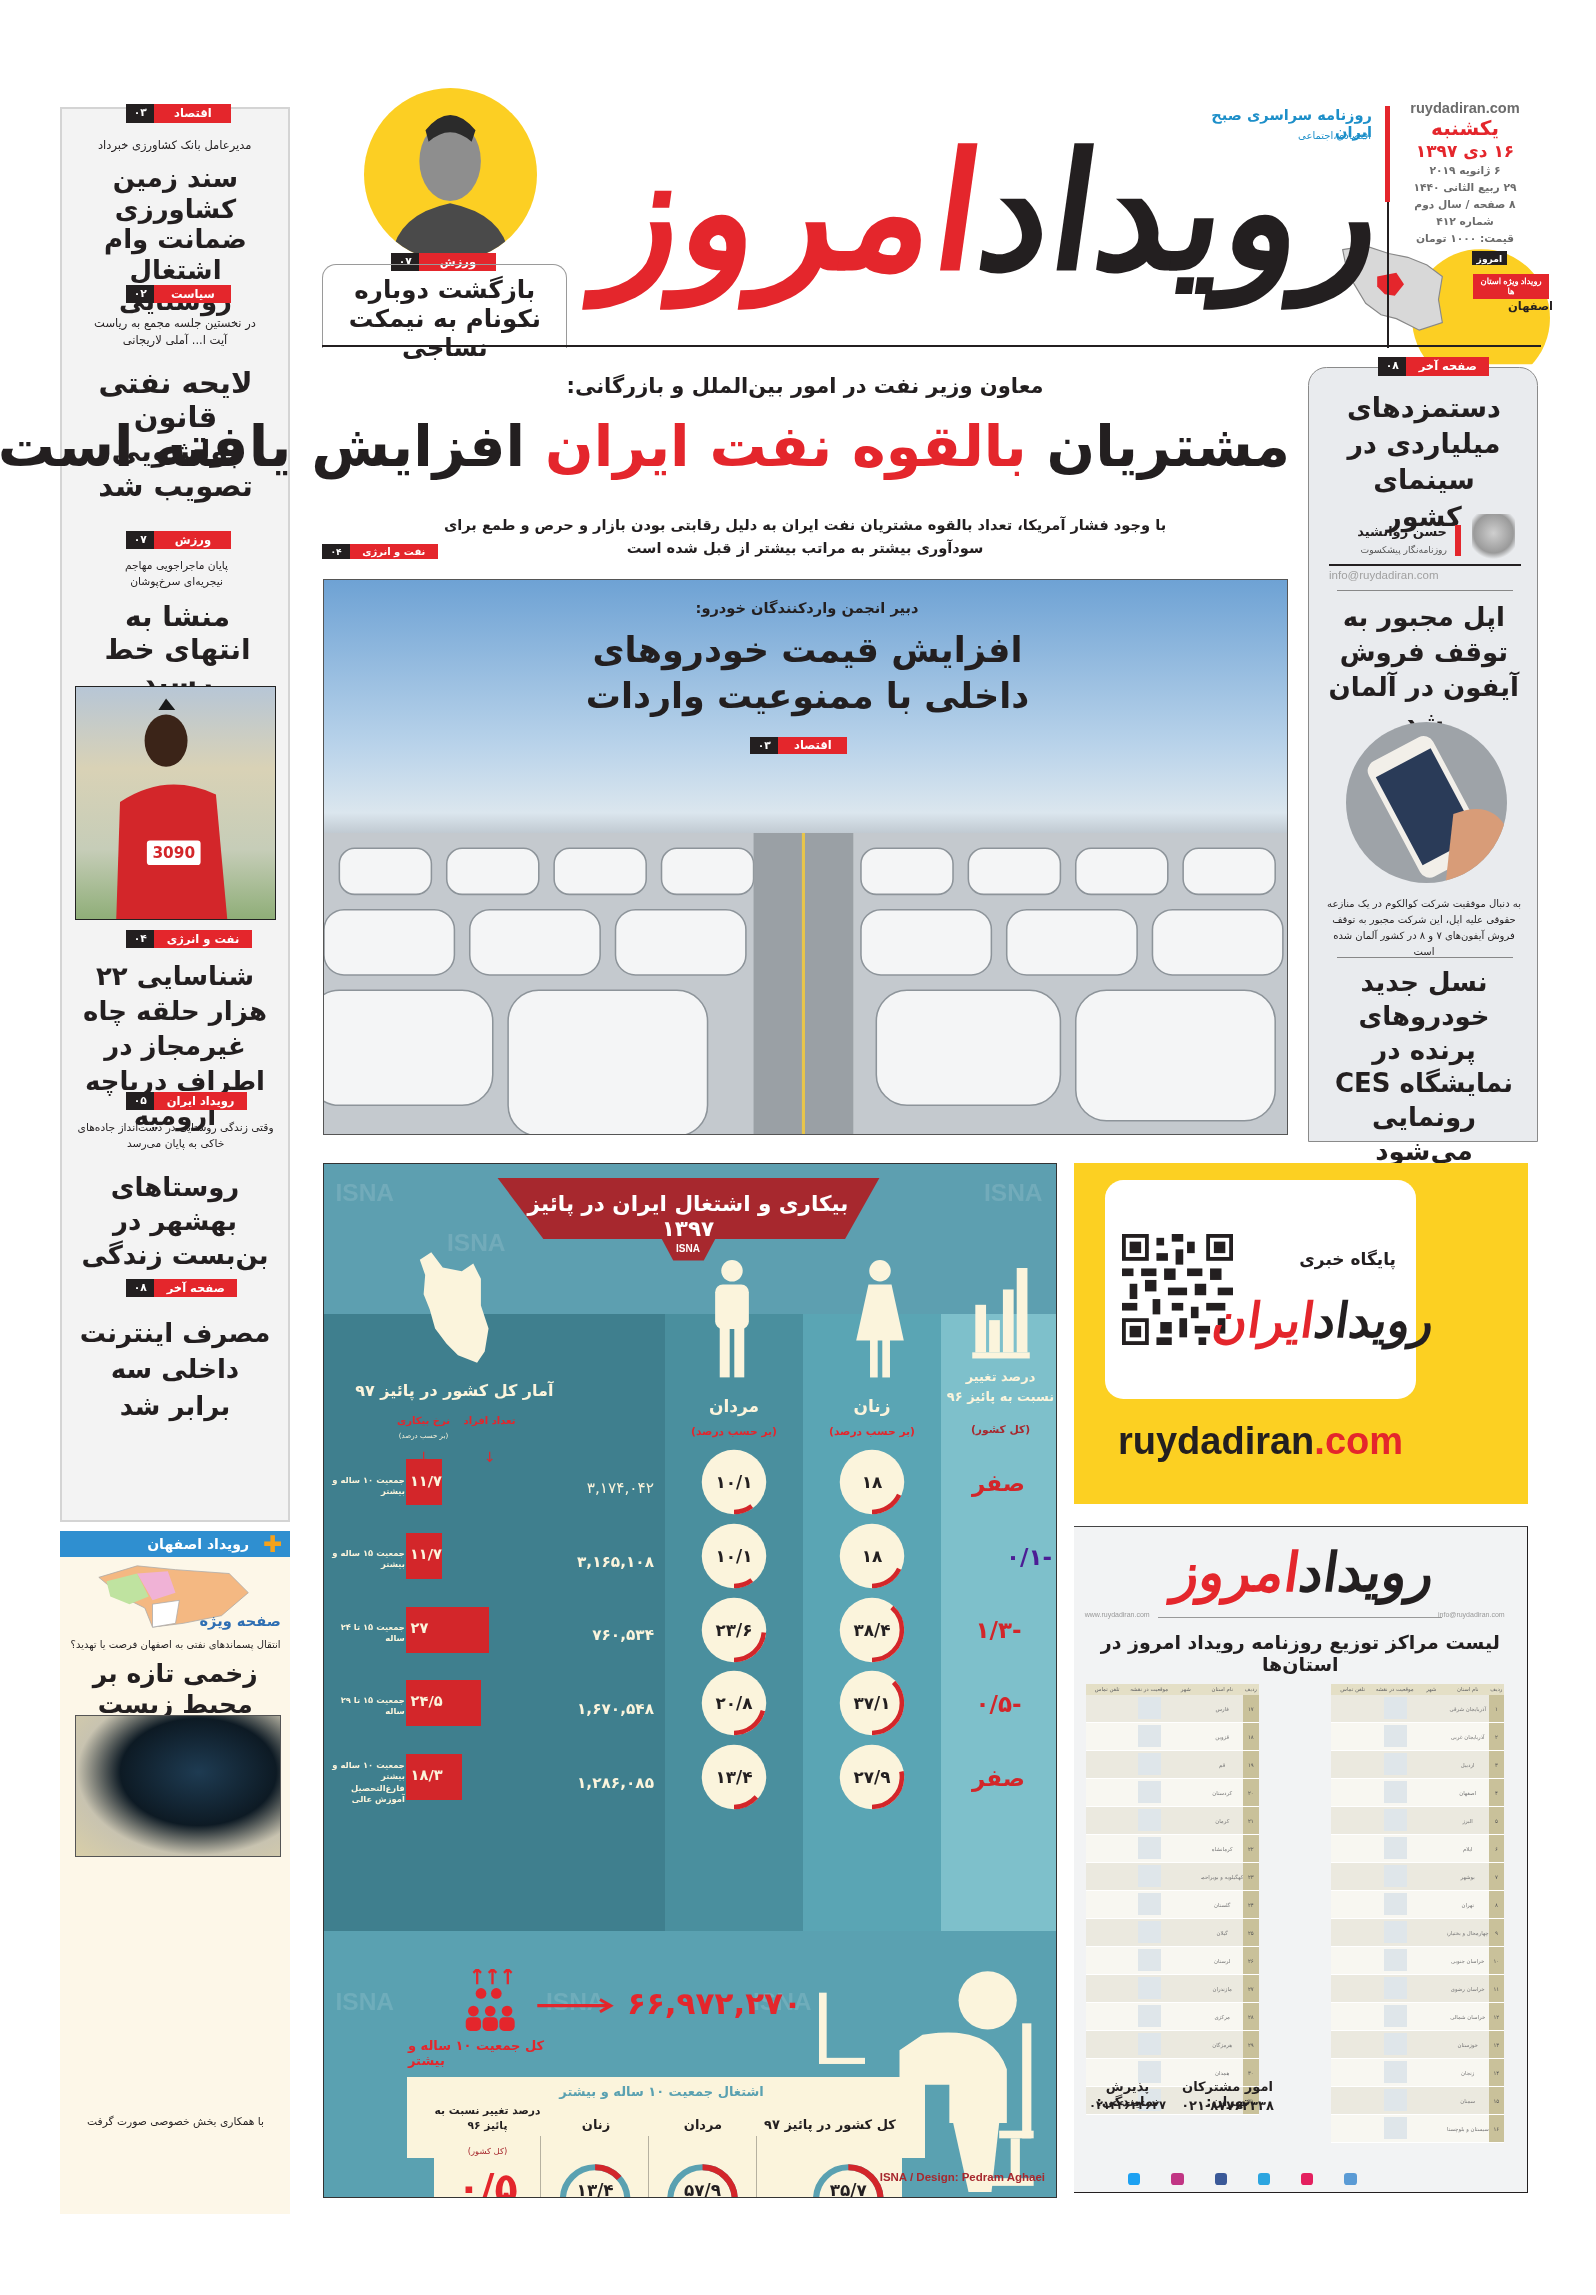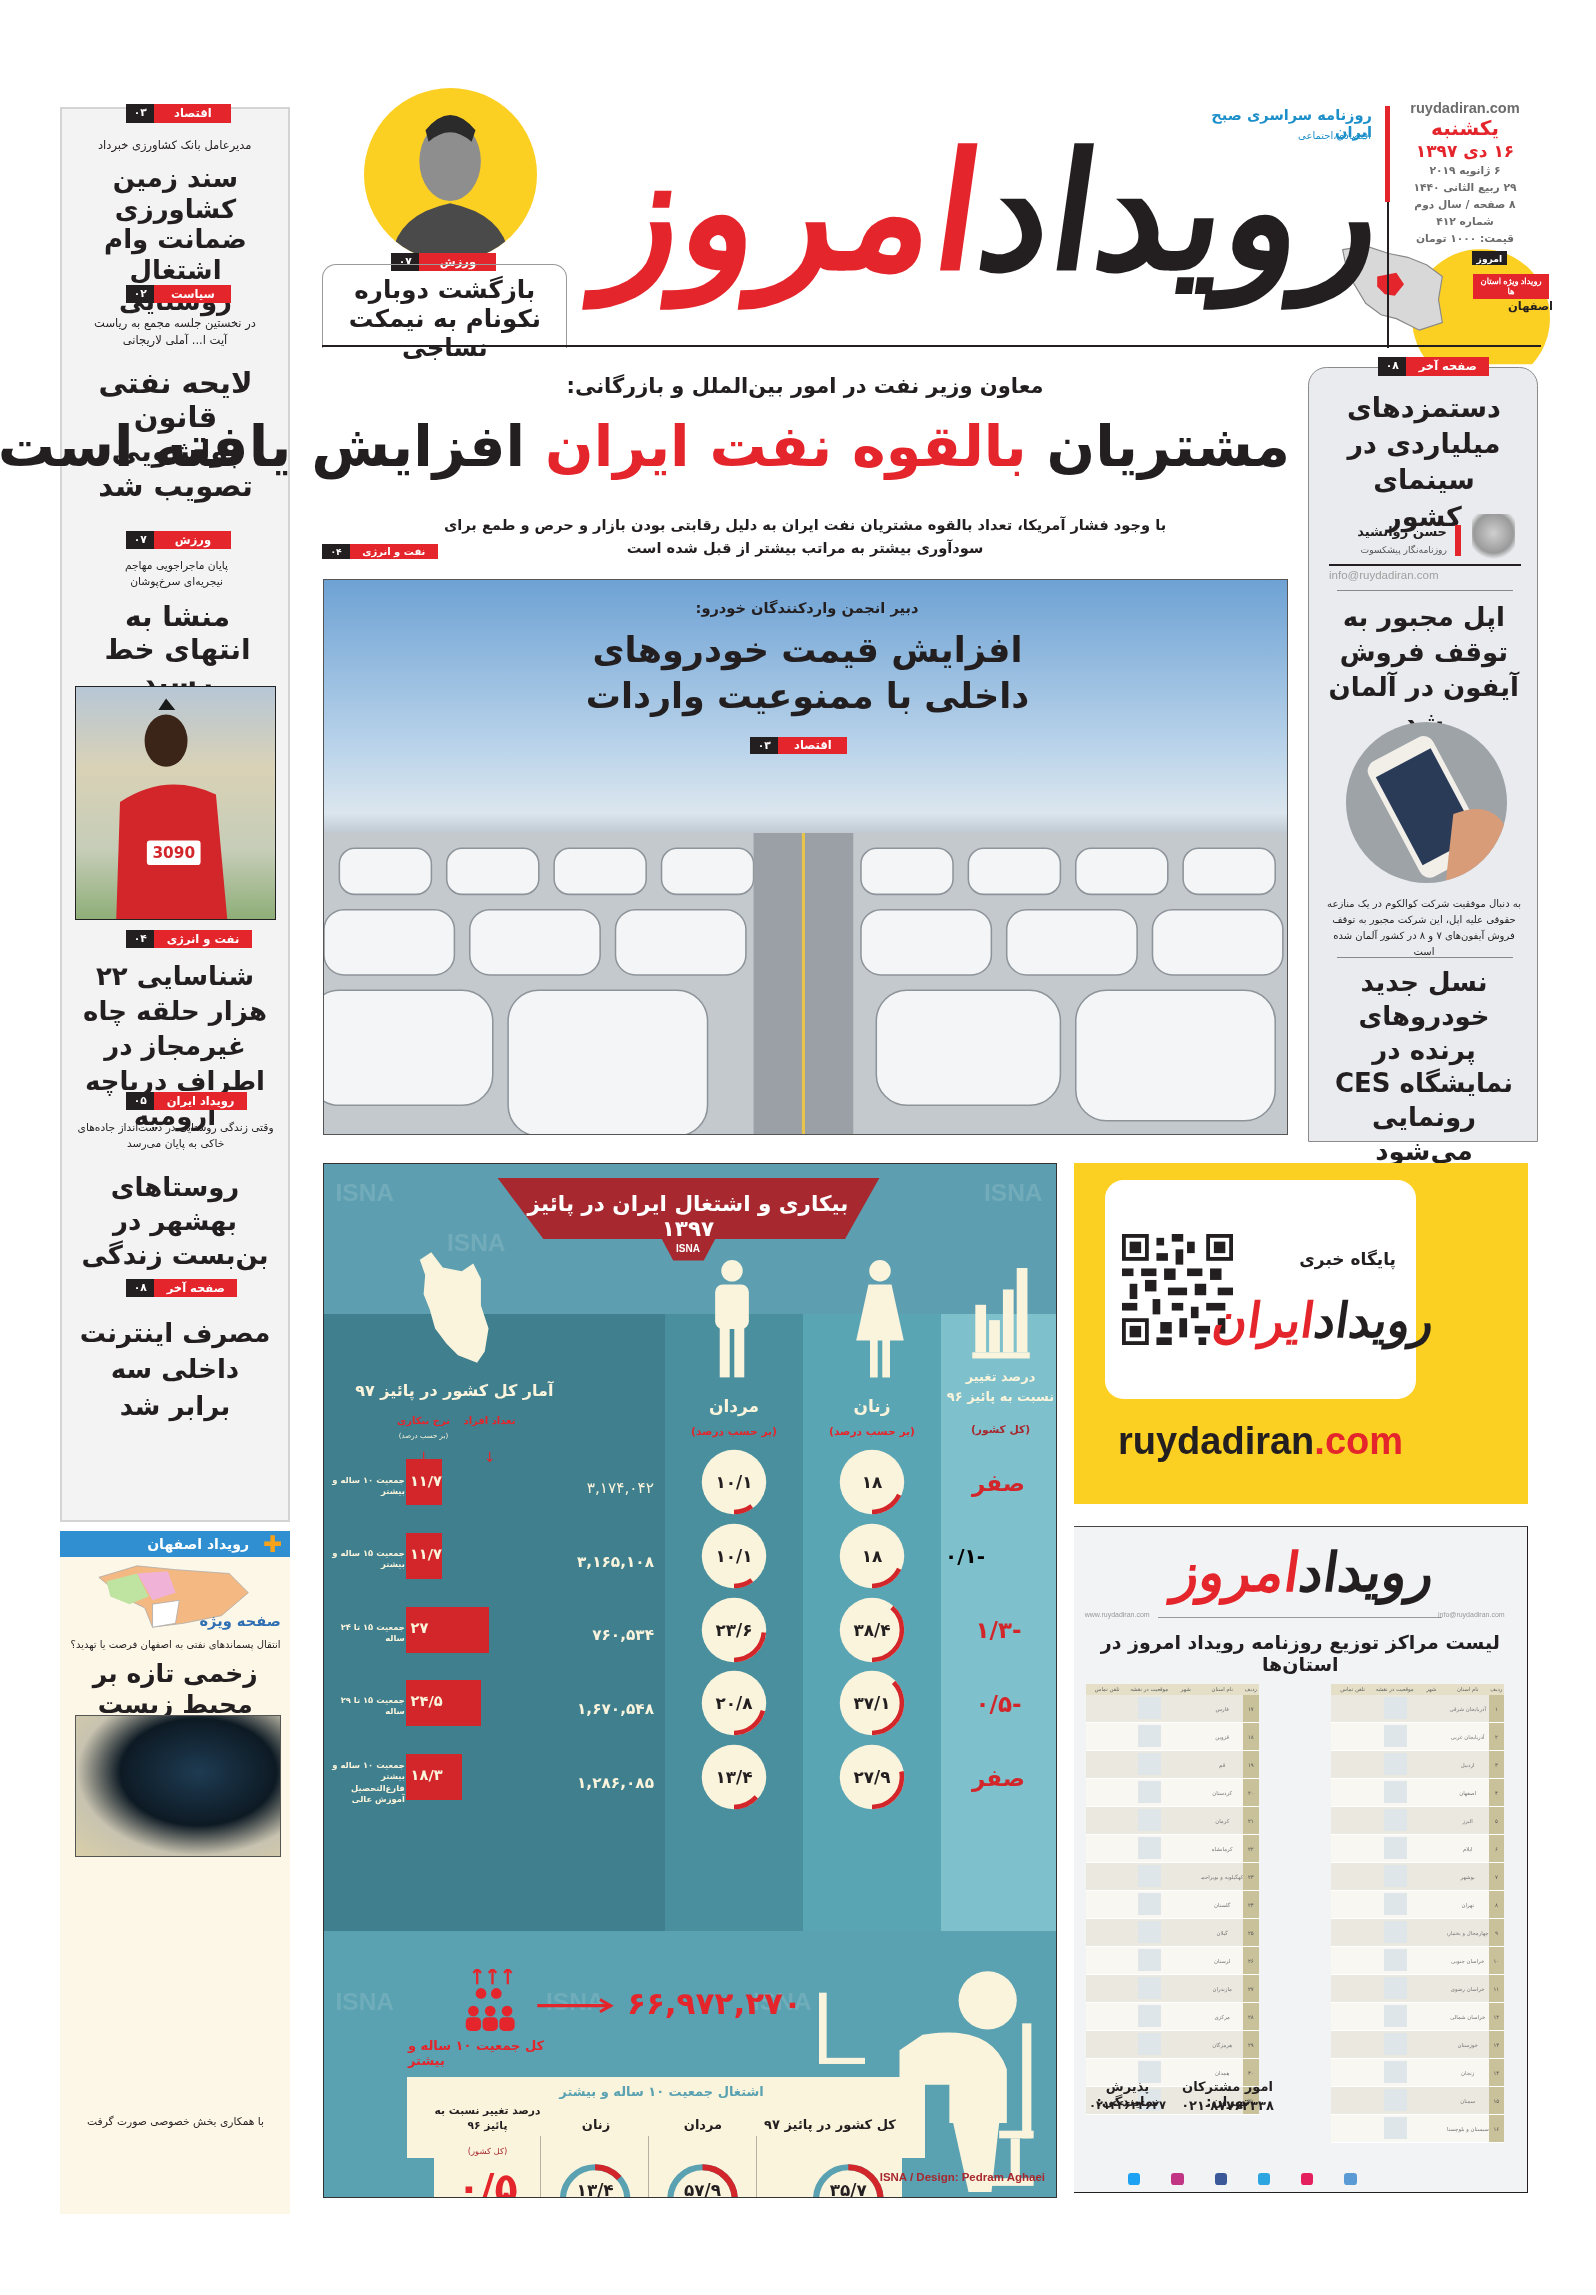--- a/index.html
+++ b/index.html
@@ -309,21 +309,21 @@
       <svg class="abs" width="66" height="66" style="left: 377px; top: 359px;" viewBox="0 0 86 86">
         <circle cx="43" cy="43" r="42" fill="#fbf4dc"></circle>
         <circle cx="43" cy="43" r="39" fill="none" stroke="#d3262a" stroke-width="6" stroke-dasharray="24.74946692498039 245.04422698000386" transform="rotate(-90 43 43) scale(-1 1) translate(-86 0)"></circle>
         <text x="43" y="51" text-anchor="middle" font-size="22" font-weight="bold" fill="#231f20">۱۰/۱</text>
       </svg>
       <svg class="abs" width="66" height="66" style="left: 515px; top: 359px;" viewBox="0 0 86 86">
         <circle cx="43" cy="43" r="42" fill="#fbf4dc"></circle>
         <circle cx="43" cy="43" r="39" fill="none" stroke="#d3262a" stroke-width="6" stroke-dasharray="44.107960856400695 245.04422698000386" transform="rotate(-90 43 43) scale(-1 1) translate(-86 0)"></circle>
         <text x="43" y="51" text-anchor="middle" font-size="22" font-weight="bold" fill="#231f20">۱۸</text>
       </svg>
-      <div class="abs" style="left: 621px; top: 380px; width: 107px; text-align: left; color: #000000; font-weight: bold; font-size: 20px;">-۰/۱</div>
+      <div class="abs" style="left: 621px; top: 380px; width: 107px; text-align: right; color: #4c1d95; font-weight: bold; font-size: 23px;">-۰/۱</div>
       <div class="abs" style="left: 82px; top: 443px; width: 83px; height: 46px; background: rgb(211, 38, 42);"></div>
       <div class="abs" style="left: 82px; top: 455px; width: 83px; text-align: left; padding-left: 4.6px; color: rgb(251, 244, 220); font-weight: bold; font-size: 14.6px;">۲۷</div>
       <div class="abs" style="left: 3.8px; top: 458px; width: 77px; text-align: right; color: rgb(251, 244, 220); font-weight: bold; font-size: 8.4px; line-height: 1.35;">جمعیت ۱۵ تا ۲۴ ساله</div>
       <div class="abs" style="left: 180px; top: 462px; width: 150px; text-align: right; color: rgb(251, 244, 220); font-weight: bold; font-size: 15.3px;">۷۶۰,۵۳۴</div>
       <svg class="abs" width="66" height="66" style="left: 377px; top: 433px;" viewBox="0 0 86 86">
         <circle cx="43" cy="43" r="42" fill="#fbf4dc"></circle>
         <circle cx="43" cy="43" r="39" fill="none" stroke="#d3262a" stroke-width="6" stroke-dasharray="57.83043756728092 245.04422698000386" transform="rotate(-90 43 43) scale(-1 1) translate(-86 0)"></circle>
         <text x="43" y="51" text-anchor="middle" font-size="22" font-weight="bold" fill="#231f20">۲۳/۶</text>
       </svg>
       <svg class="abs" width="66" height="66" style="left: 515px; top: 433px;" viewBox="0 0 86 86">

